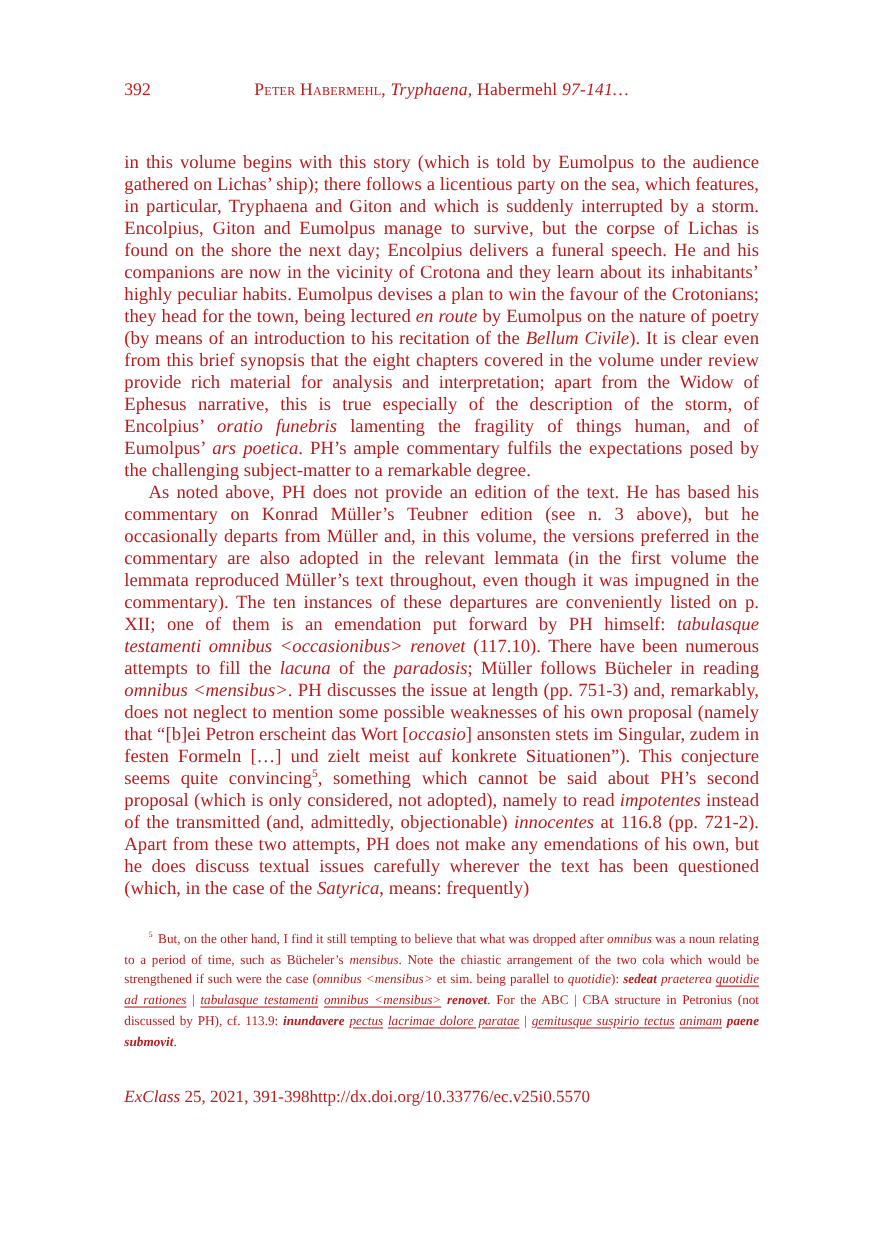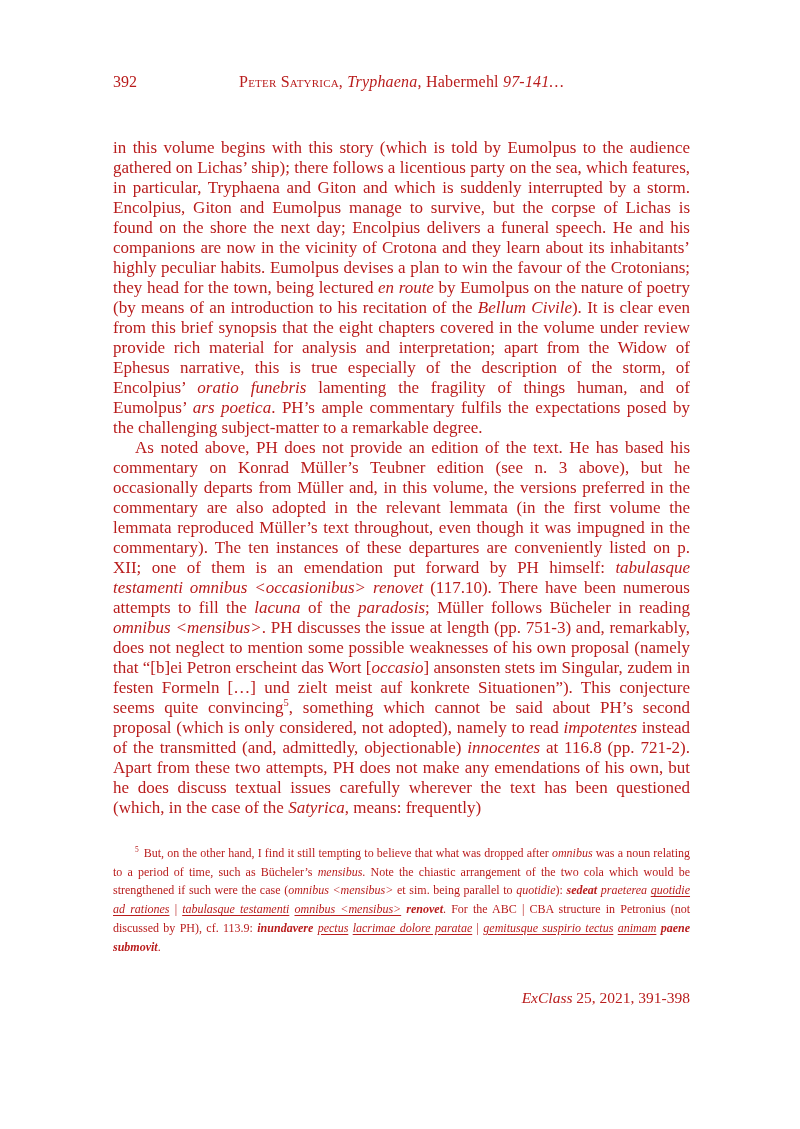--- a/index.html
+++ b/index.html
@@ -55,21 +55,21 @@
     margin-top: 26px;
     font-size: 12px;
     line-height: 18.7px;
     text-align: justify;
     text-indent: 22px;
   }
   .footer-row {
     width: 577px;
     margin-top: 32px;
     display: flex;
-    justify-content: flex-end;
+    justify-content: flex-start;
     font-size: 15.5px;
     line-height: 19px;
   }
   
   .i  { font-style: italic; }
   .b  { font-weight: bold; }
   .u  { text-decoration: underline; text-underline-offset: 2px; }
   .sc { font-variant: small-caps; }
   .sup {
     vertical-align: super;
@@ -78,27 +78,28 @@
   }
   .gap { margin-right: 5px; }
 </style>
 </head>
 <body>
 
 <div class="page">
 
   <div class="header-row">
     <span class="page-number">392</span>
-    <div class="running-title"><span class="sc">Peter Satyrica</span><span>, </span><span class="i">Tryphaena</span><span>, Habermehl </span><span class="i">97-141…</span></div>
+    <div class="running-title"><span class="sc">Peter Habermehl</span><span>, </span><span class="i">Tryphaena</span><span>, Habermehl </span><span class="i">97-141…</span></div>
   </div>
 
   <div class="body-text">
     <p><span>in this volume begins with this story (which is told by Eumolpus to the audience gathered on Lichas’ ship); there follows a licentious party on the sea, which features, in particular, Tryphaena and Giton and which is suddenly interrupted by a storm. Encolpius, Giton and Eumolpus manage to survive, but the corpse of Lichas is found on the shore the next day; Encolpius delivers a funeral speech. He and his companions are now in the vicinity of Crotona and they learn about its inhabitants’ highly peculiar habits. Eumolpus devises a plan to win the favour of the Crotonians; they head for the town, being lectured </span><span class="i">en route</span><span> by Eumolpus on the nature of poetry (by means of an introduction to his recitation of the </span><span class="i">Bellum Civile</span><span>). It is clear even from this brief synopsis that the eight chapters covered in the volume under review provide rich material for analysis and interpretation; apart from the Widow of Ephesus narrative, this is true especially of the description of the storm, of Encolpius’ </span><span class="i">oratio funebris</span><span> lamenting the fragility of things human, and of Eumolpus’ </span><span class="i">ars poetica</span><span>. PH’s ample commentary fulfils the expectations posed by the challenging subject-matter to a remarkable degree.</span></p>
     <p class="para-indent"><span>As noted above, PH does not provide an edition of the text. He has based his commentary on Konrad Müller’s Teubner edition (see n. 3 above), but he occasionally departs from Müller and, in this volume, the versions preferred in the commentary are also adopted in the relevant lemmata (in the first volume the lemmata reproduced Müller’s text throughout, even though it was impugned in the commentary). The ten instances of these departures are conveniently listed on p. XII; one of them is an emendation put forward by PH himself: </span><span class="i">tabulasque testamenti omnibus &lt;occasionibus&gt; renovet</span><span> (117.10). There have been numerous attempts to fill the </span><span class="i">lacuna</span><span> of the </span><span class="i">paradosis</span><span>; Müller follows Bücheler in reading </span><span class="i">omnibus &lt;mensibus&gt;</span><span>. PH discusses the issue at length (pp. 751-3) and, remarkably, does not neglect to mention some possible weaknesses of his own proposal (namely that “[b]ei Petron erscheint das Wort [</span><span class="i">occasio</span><span>] ansonsten stets im Singular, zudem in festen Formeln […] und zielt meist auf konkrete Situationen”). This conjecture seems quite convincing</span><span class="sup">5</span><span>, something which cannot be said about PH’s second proposal (which is only considered, not adopted), namely to read </span><span class="i">impotentes</span><span> instead of the transmitted (and, admittedly, objectionable) </span><span class="i">innocentes</span><span> at 116.8 (pp. 721-2). Apart from these two attempts, PH does not make any emendations of his own, but he does discuss textual issues carefully wherever the text has been questioned (which, in the case of the </span><span class="i">Satyrica</span><span>, means: frequently)</span></p>
   </div>
 
   <div class="footnote"><span class="sup gap">5</span><span>But, on the other hand, I find it still tempting to believe that what was dropped after </span><span class="i">omnibus</span><span> was a noun relating to a period of time, such as Bücheler’s </span><span class="i">mensibus</span><span>. Note the chiastic arrangement of the two cola which would be strengthened if such were the case (</span><span class="i">omnibus &lt;mensibus&gt;</span><span> et sim. being parallel to </span><span class="i">quotidie</span><span>): </span><span class="b i">sedeat</span><span class="i"> praeterea </span><span class="i u">quotidie ad rationes</span><span> | </span><span class="i u">tabulasque testamenti</span><span> </span><span class="i u">omnibus &lt;mensibus&gt;</span><span> </span><span class="b i">renovet</span><span>. For the ABC | CBA structure in Petronius (not discussed by PH), cf. 113.9: </span><span class="b i">inundavere</span><span> </span><span class="i u">pectus</span><span> </span><span class="i u">lacrimae dolore paratae</span><span> | </span><span class="i u">gemitusque suspirio tectus</span><span> </span><span class="i u">animam</span><span> </span><span class="b i">paene submovit</span><span>.</span></div>
 
   <div class="footer-row">
     <span><span class="i">ExClass</span><span> 25, 2021, 391-398</span></span>
+    <span>http://dx.doi.org/10.33776/ec.v25i0.5570</span>
   </div>
 
 </div>
 
 </body></html>

